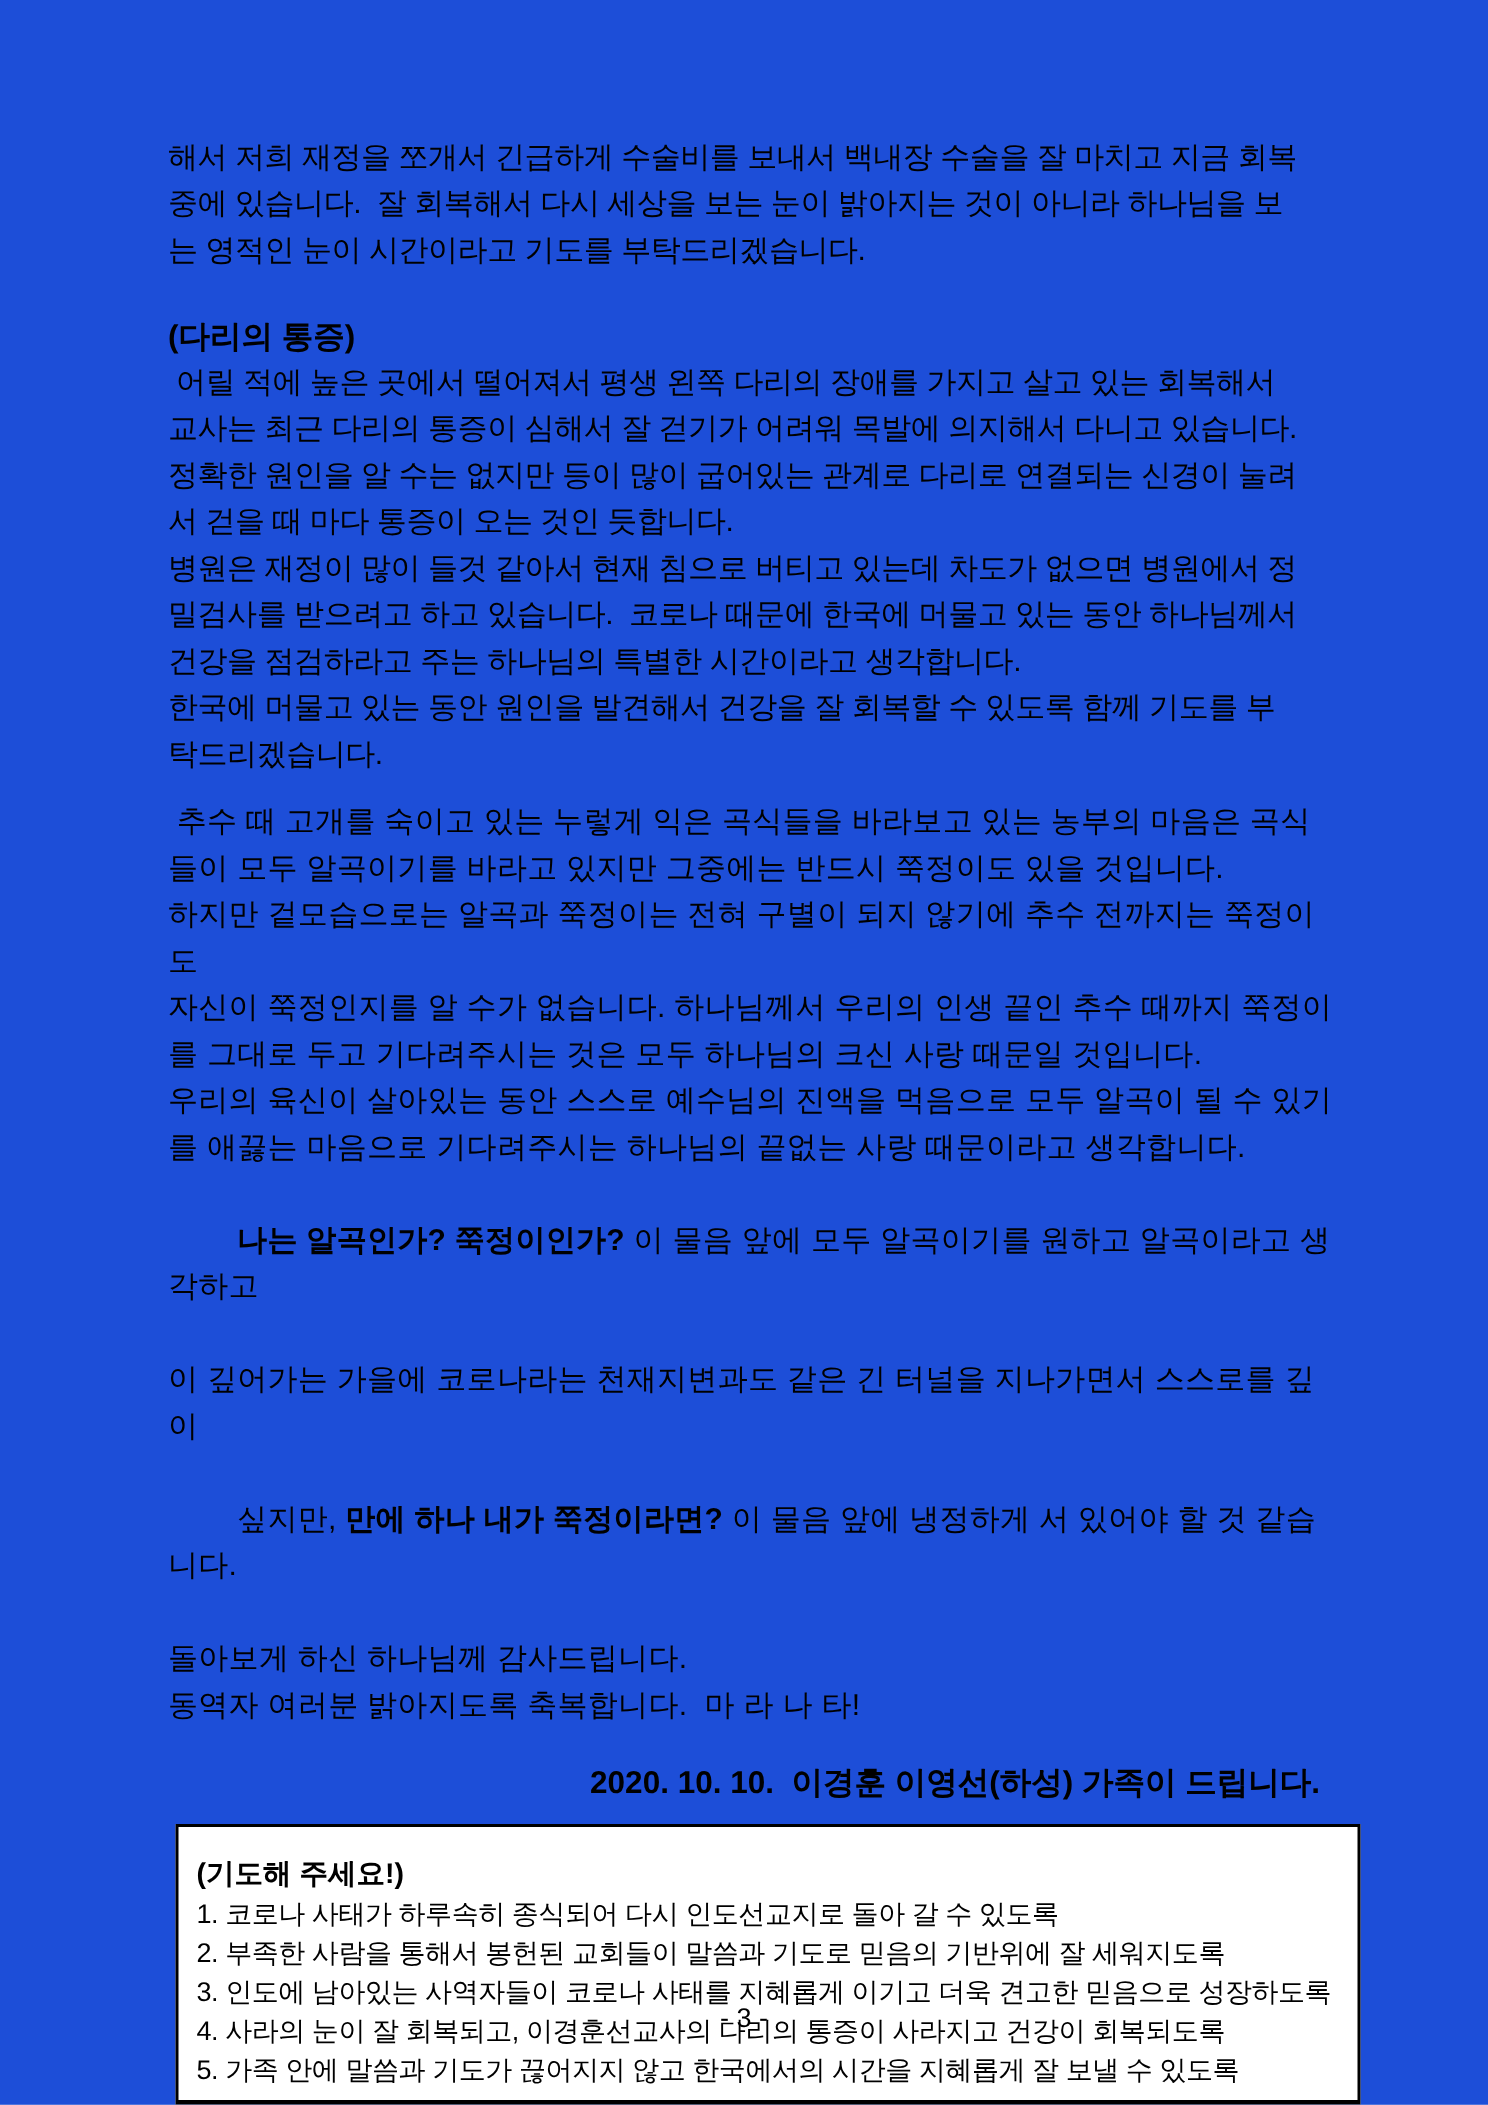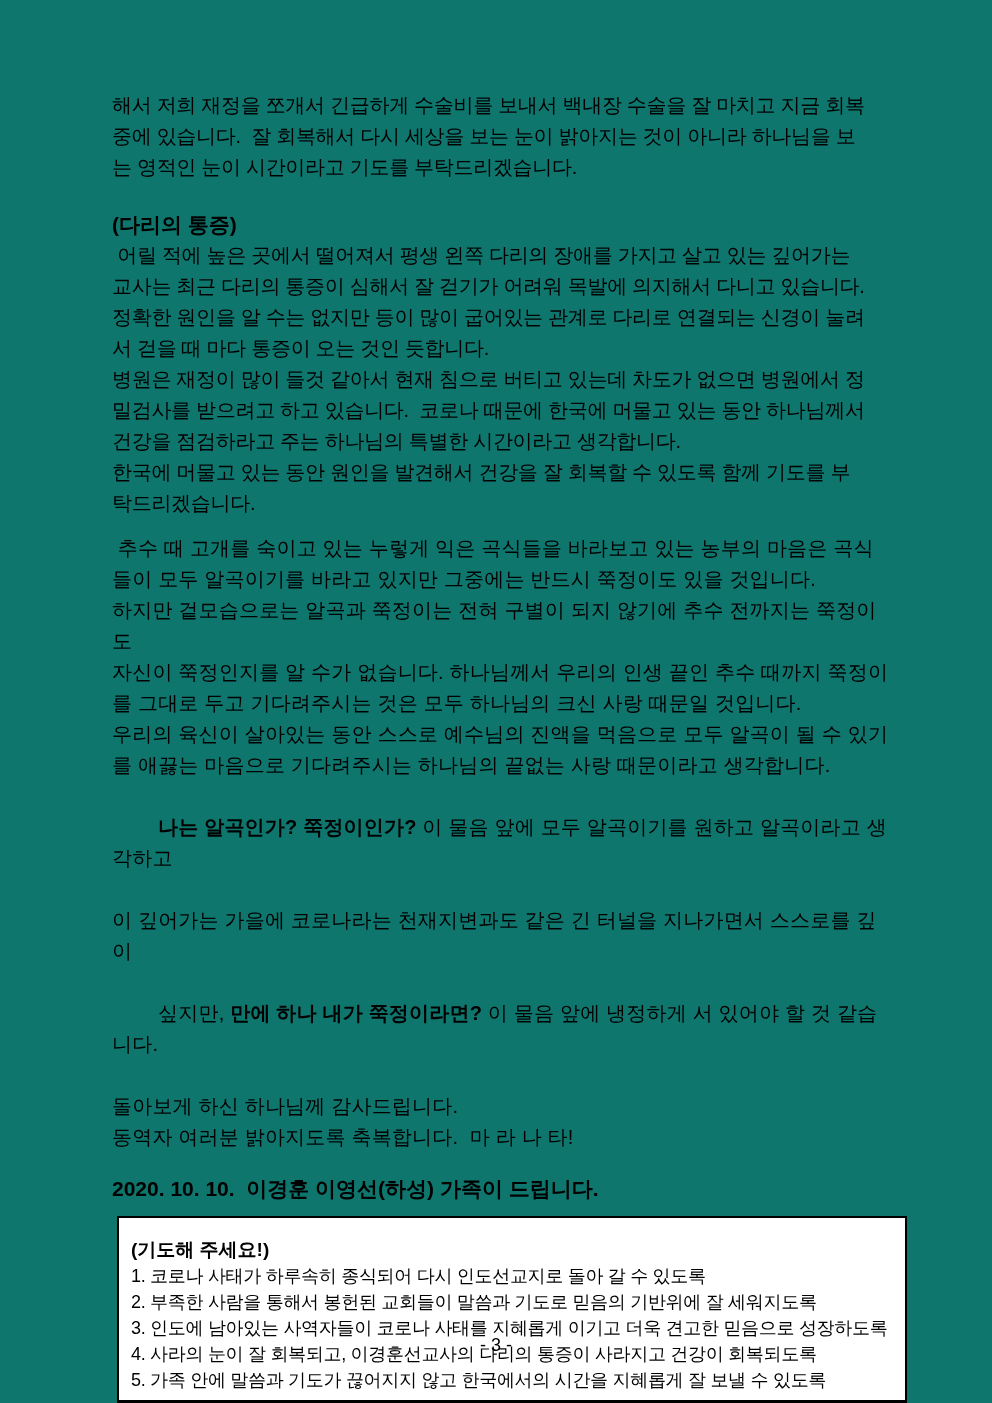--- a/index.html
+++ b/index.html
@@ -6,21 +6,21 @@
   html, body { margin: 0; padding: 0; }
   body {
     width: 992px; height: 1403px;
     background: #e9e9e9;
     font-family: "Liberation Sans", "DejaVu Sans", sans-serif;
     color: #000;
   }
   .page {
     position: relative;
     width: 992px; height: 1403px;
-    background: #0f766e;
+    background: #1d4ed8;
     overflow: hidden;
   }
   .content {
     position: absolute;
     left: 112px; top: 0;
     width: 782px;
   }
   .line {
     font-size: 20px;
     line-height: 31px;
@@ -36,20 +36,21 @@
     white-space: pre-wrap;
   }
   .reflection { margin-top: 14px; }
   .reflection .line { letter-spacing: 0.2px; }
   .bold-inline { font-weight: bold; }
   .signature {
     margin-top: 20px;
     font-weight: bold;
     font-size: 21px;
     line-height: 31px;
+    text-align: right;
     padding-right: 14px;
     white-space: pre-wrap;
   }
   .box {
     border: 2px solid #000;
     margin-left: 5px;
     width: 790px;
     padding: 5px 12px 7px 12px;
     background: #fff;
   }
@@ -85,21 +86,21 @@
   <div class="content">
 
     <div class="intro">
       <div class="line">해서 저희 재정을 쪼개서 긴급하게 수술비를 보내서 백내장 수술을 잘 마치고 지금 회복</div>
       <div class="line">중에 있습니다.  잘 회복해서 다시 세상을 보는 눈이 밝아지는 것이 아니라 하나님을 보</div>
       <div class="line">는 영적인 눈이 시간이라고 기도를 부탁드리겠습니다.</div>
     </div>
 
     <div class="section-leg">
       <div class="section-title">(다리의 통증)</div>
-      <div class="line"> 어릴 적에 높은 곳에서 떨어져서 평생 왼쪽 다리의 장애를 가지고 살고 있는 깊어가는</div>
+      <div class="line"> 어릴 적에 높은 곳에서 떨어져서 평생 왼쪽 다리의 장애를 가지고 살고 있는 회복해서</div>
       <div class="line">교사는 최근 다리의 통증이 심해서 잘 걷기가 어려워 목발에 의지해서 다니고 있습니다.</div>
       <div class="line">정확한 원인을 알 수는 없지만 등이 많이 굽어있는 관계로 다리로 연결되는 신경이 눌려</div>
       <div class="line">서 걷을 때 마다 통증이 오는 것인 듯합니다.</div>
       <div class="line">병원은 재정이 많이 들것 같아서 현재 침으로 버티고 있는데 차도가 없으면 병원에서 정</div>
       <div class="line">밀검사를 받으려고 하고 있습니다.  코로나 때문에 한국에 머물고 있는 동안 하나님께서</div>
       <div class="line">건강을 점검하라고 주는 하나님의 특별한 시간이라고 생각합니다.</div>
       <div class="line">한국에 머물고 있는 동안 원인을 발견해서 건강을 잘 회복할 수 있도록 함께 기도를 부</div>
       <div class="line">탁드리겠습니다.</div>
     </div>
 

